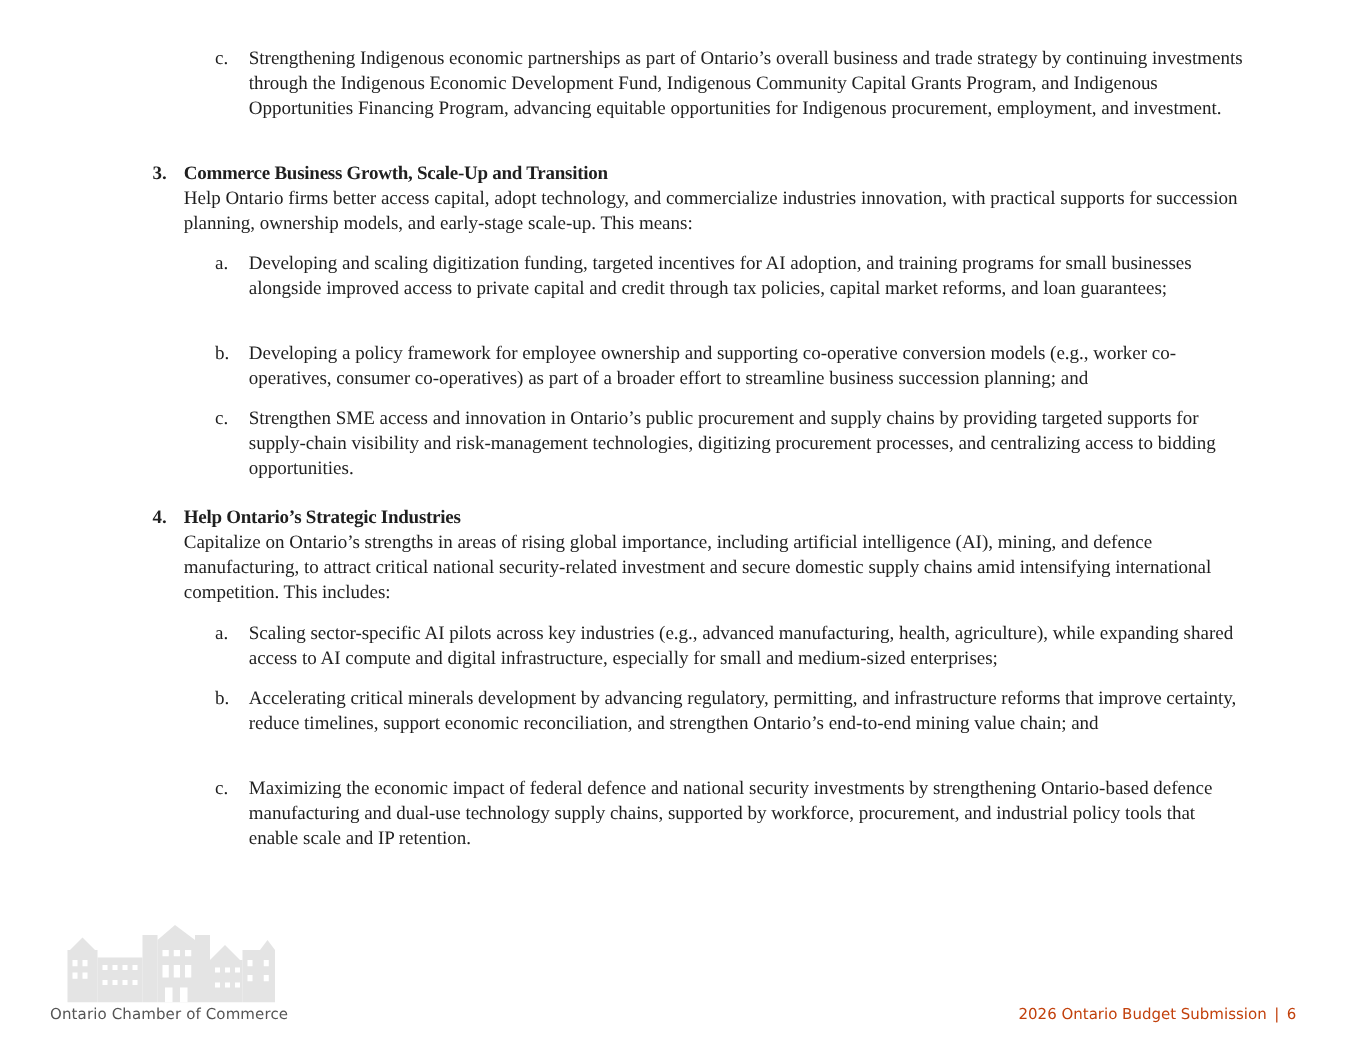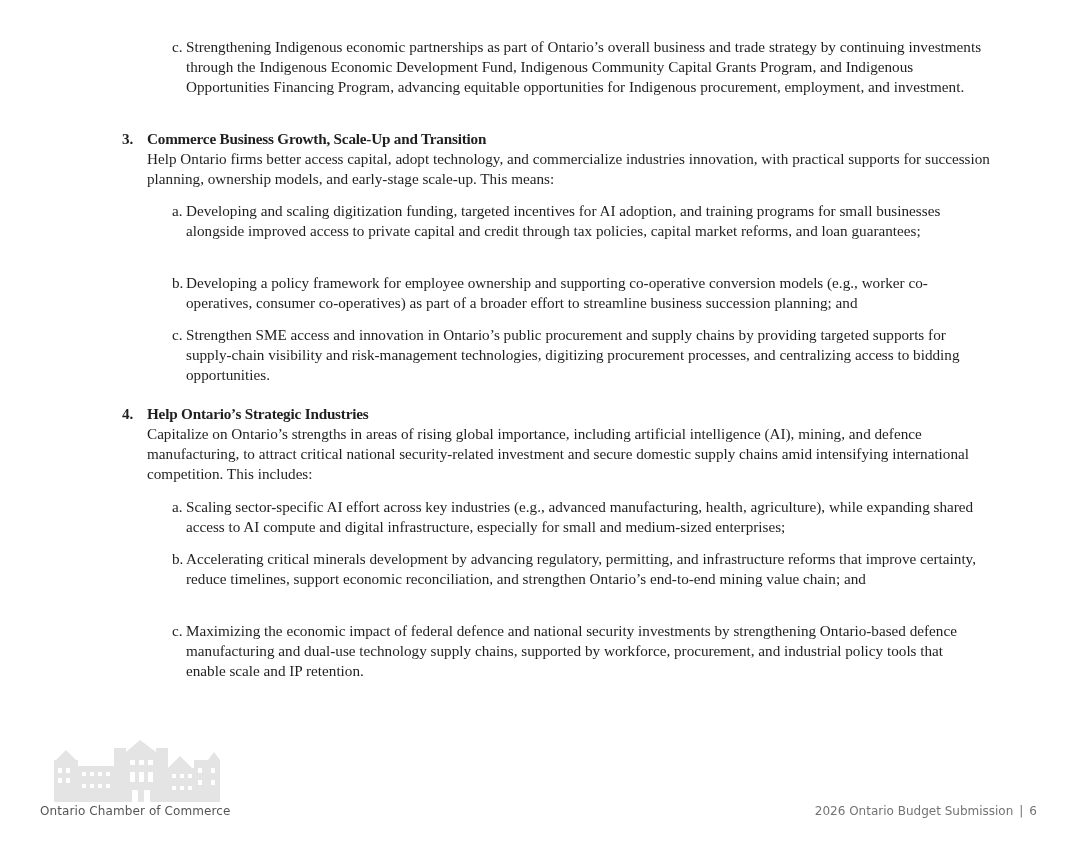--- a/index.html
+++ b/index.html
@@ -1,27 +1,27 @@
 <!DOCTYPE html>
 <html><head>
   <meta charset="utf-8">
   <style>
     html, body { margin: 0; padding: 0; background: #ffffff; }
     body { width: 1089px; height: 841px; position: relative; overflow: hidden; }
     .page { position: absolute; left: 0; top: 0; width: 1089px; height: 841px; background: #fff; }
     .serif { font-family: "Liberation Serif", "DejaVu Serif", serif; color: #1f1f1f; font-size: 15.2px; line-height: 20px; }
     .sub-item { position: absolute; left: 172px; width: 830px; }
     .sub-item .marker { position: absolute; left: 0; top: 0; width: 24px; }
-    .sub-item .text { position: absolute; left: 14px; width: 800px; font-family: Liberation Serif, serif; }
+    .sub-item .text { position: absolute; left: 27px; width: 800px; font-family: Liberation Serif, serif; }
     .section { position: absolute; left: 122px; width: 880px; }
     .section .num { position: absolute; left: 0; top: 0; font-weight: bold; }
     .section .title { position: absolute; left: 25px; top: 0; font-weight: bold; letter-spacing: -0.2px; }
     .section .desc { position: absolute; left: 25px; top: 20px; width: 855px; }
     .footer-left { position: absolute; left: 40px; top: 804px; font-family: "DejaVu Sans", "Liberation Sans", sans-serif; font-size: 12px; color: #555; letter-spacing: 0.1px; }
-    .footer-right { position: absolute; right: 52px; top: 804px; font-family: "DejaVu Sans", "Liberation Sans", sans-serif; font-size: 12px; color: #737373; }
+    .footer-right { position: absolute; right: 52px; top: 804px; font-family: "DejaVu Sans", "Liberation Sans", sans-serif; font-size: 12px; color: #c2410c; }
     .footer-right .sep { margin: 0 6px; }
     .logo { position: absolute; left: 52px; top: 738px; width: 170px; height: 64px; }
   </style>
 </head>
 <body>
 
 <div class="page">
 
   <div class="sub-item serif" style="top:37px;">
     <span class="marker">c.</span>
@@ -50,21 +50,21 @@
   </div>
 
   <div class="section serif" style="top:404px;">
     <span class="num">4.</span>
     <span class="title">Help Ontario’s Strategic Industries</span>
     <span class="desc">Capitalize on Ontario’s strengths in areas of rising global importance, including artificial intelligence (AI), mining, and defence manufacturing, to attract critical national security-related investment and secure domestic supply chains amid intensifying international competition. This includes:</span>
   </div>
 
   <div class="sub-item serif" style="top:497px;">
     <span class="marker">a.</span>
-    <span class="text">Scaling sector-specific AI effort across key industries (e.g., advanced manufacturing, health, agriculture), while expanding shared access to AI compute and digital infrastructure, especially for small and medium-sized enterprises;</span>
+    <span class="text">Scaling sector-specific AI pilots across key industries (e.g., advanced manufacturing, health, agriculture), while expanding shared access to AI compute and digital infrastructure, especially for small and medium-sized enterprises;</span>
   </div>
 
   <div class="sub-item serif" style="top:549px;">
     <span class="marker">b.</span>
     <span class="text">Accelerating critical minerals development by advancing regulatory, permitting, and infrastructure reforms that improve certainty, reduce timelines, support economic reconciliation, and strengthen Ontario’s end-to-end mining value chain; and</span>
   </div>
 
   <div class="sub-item serif" style="top:621px;">
     <span class="marker">c.</span>
     <span class="text">Maximizing the economic impact of federal defence and national security investments by strengthening Ontario-based defence manufacturing and dual-use technology supply chains, supported by workforce, procurement, and industrial policy tools that enable scale and IP retention.</span>

